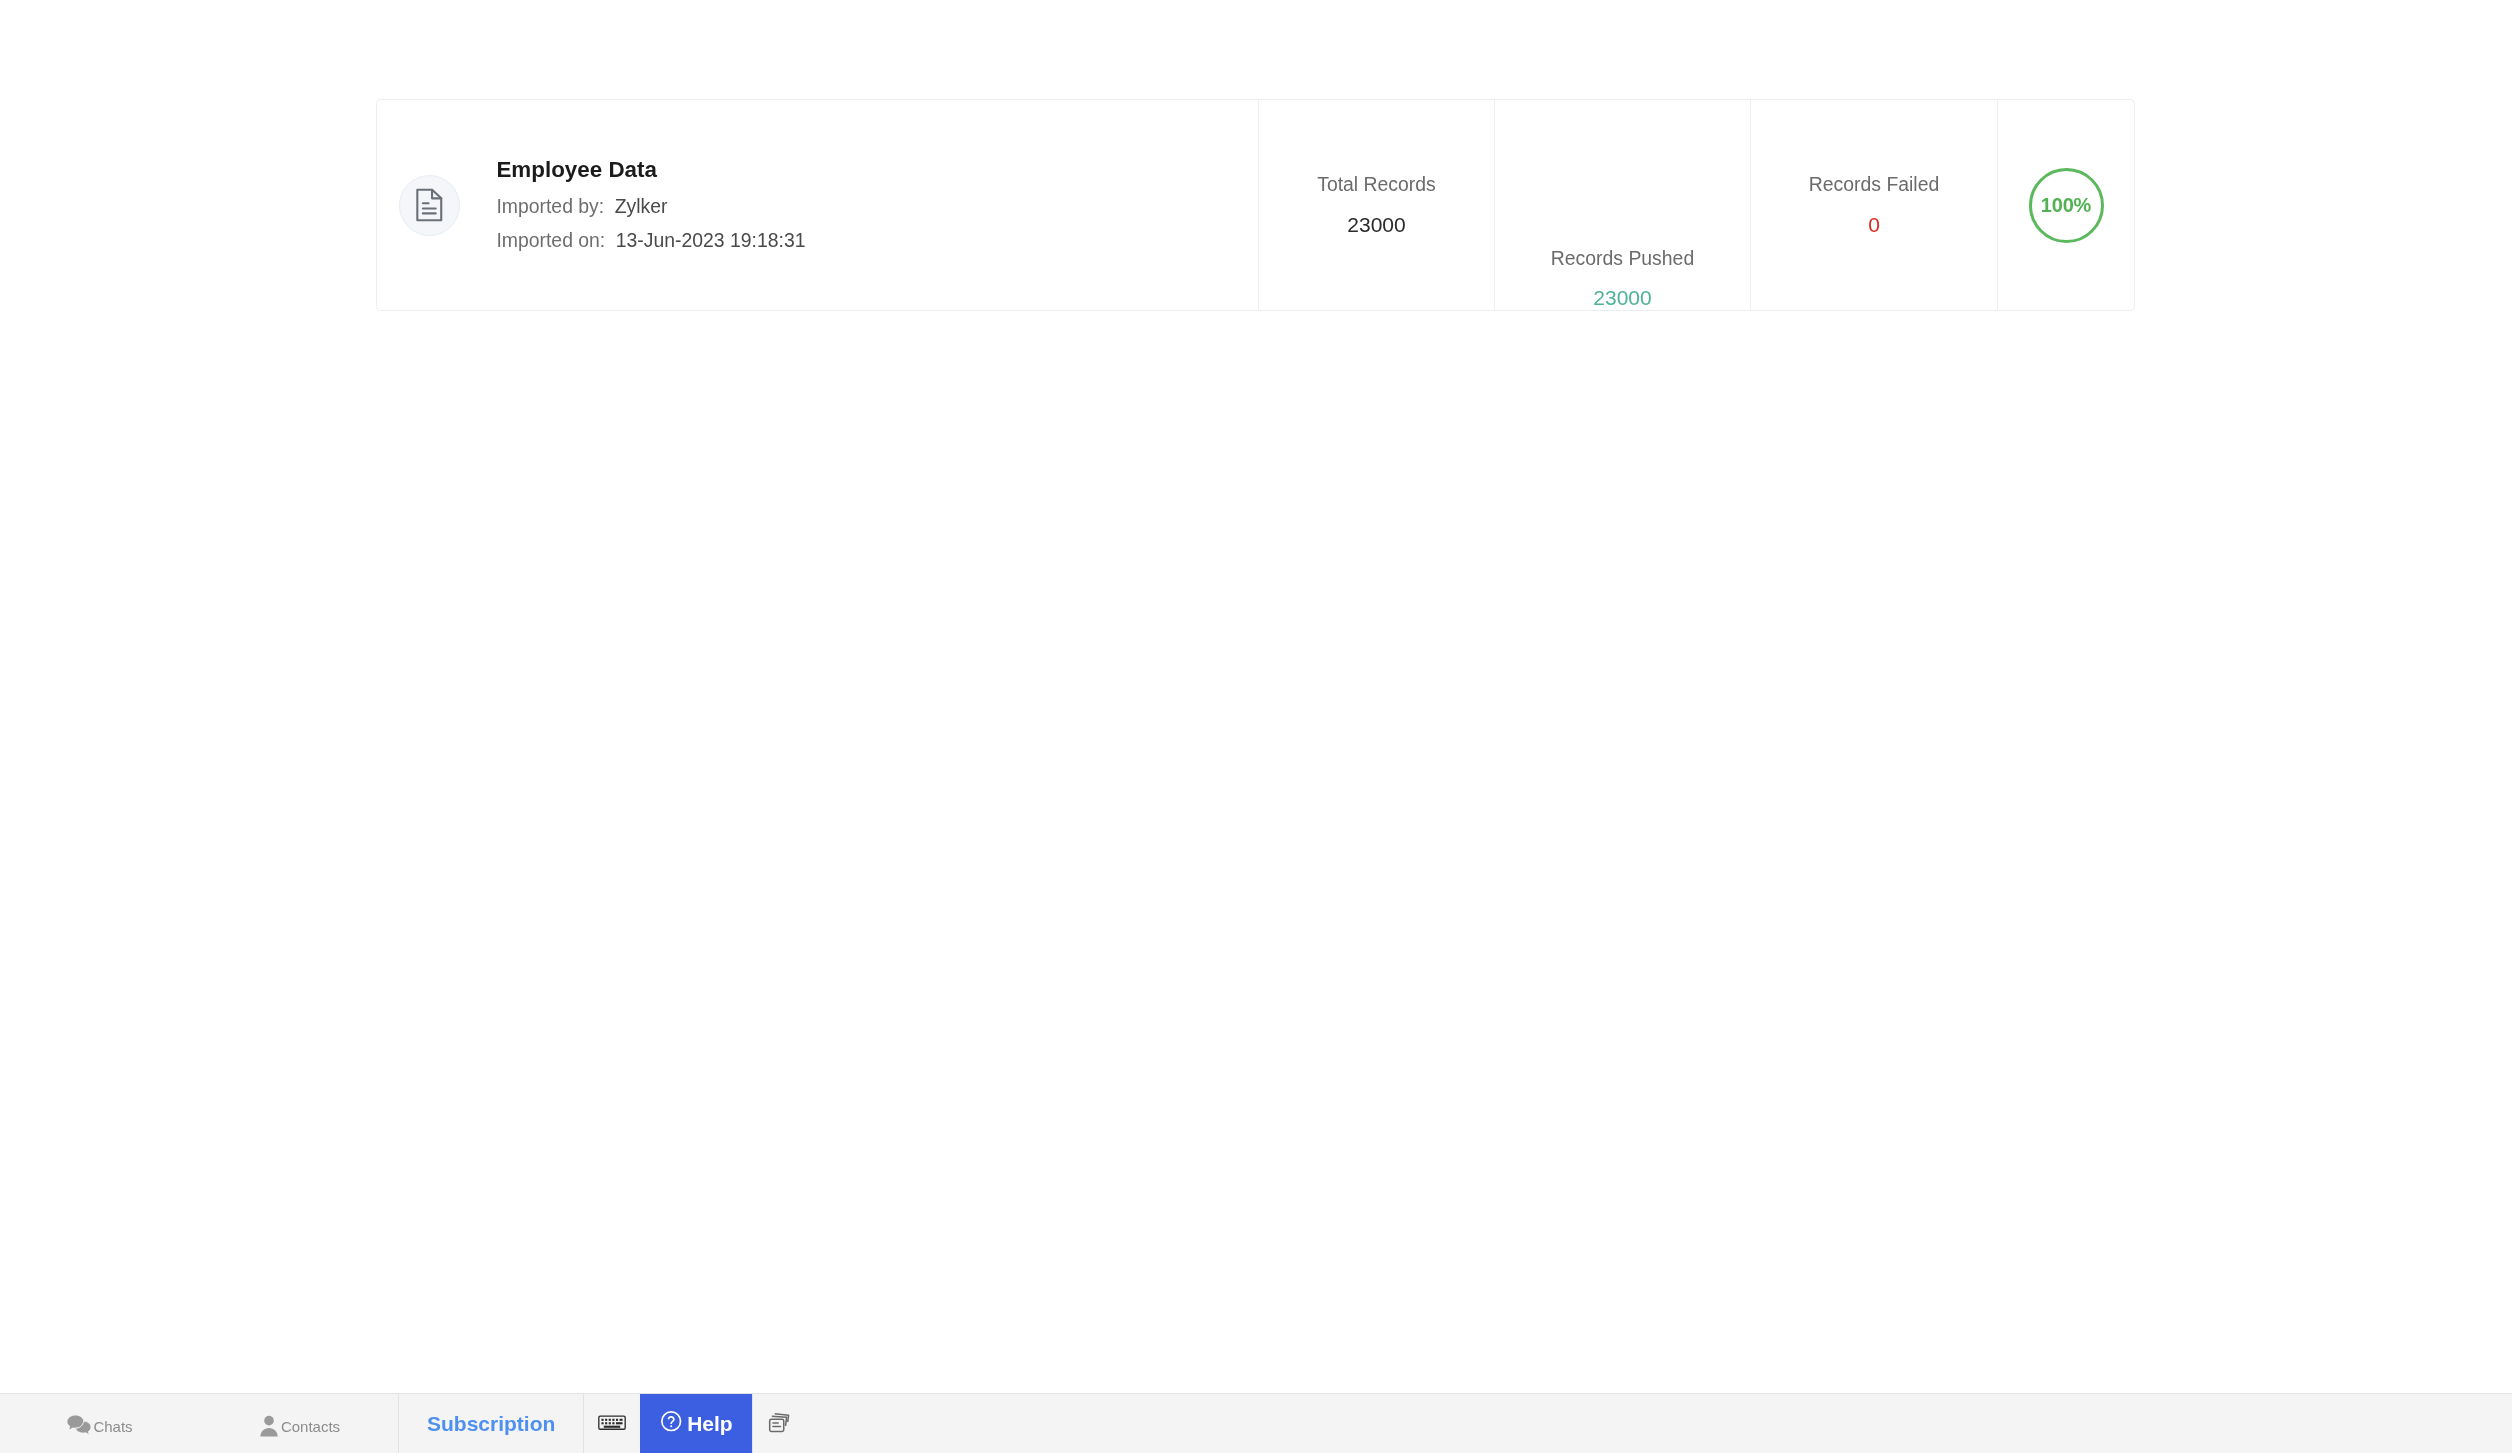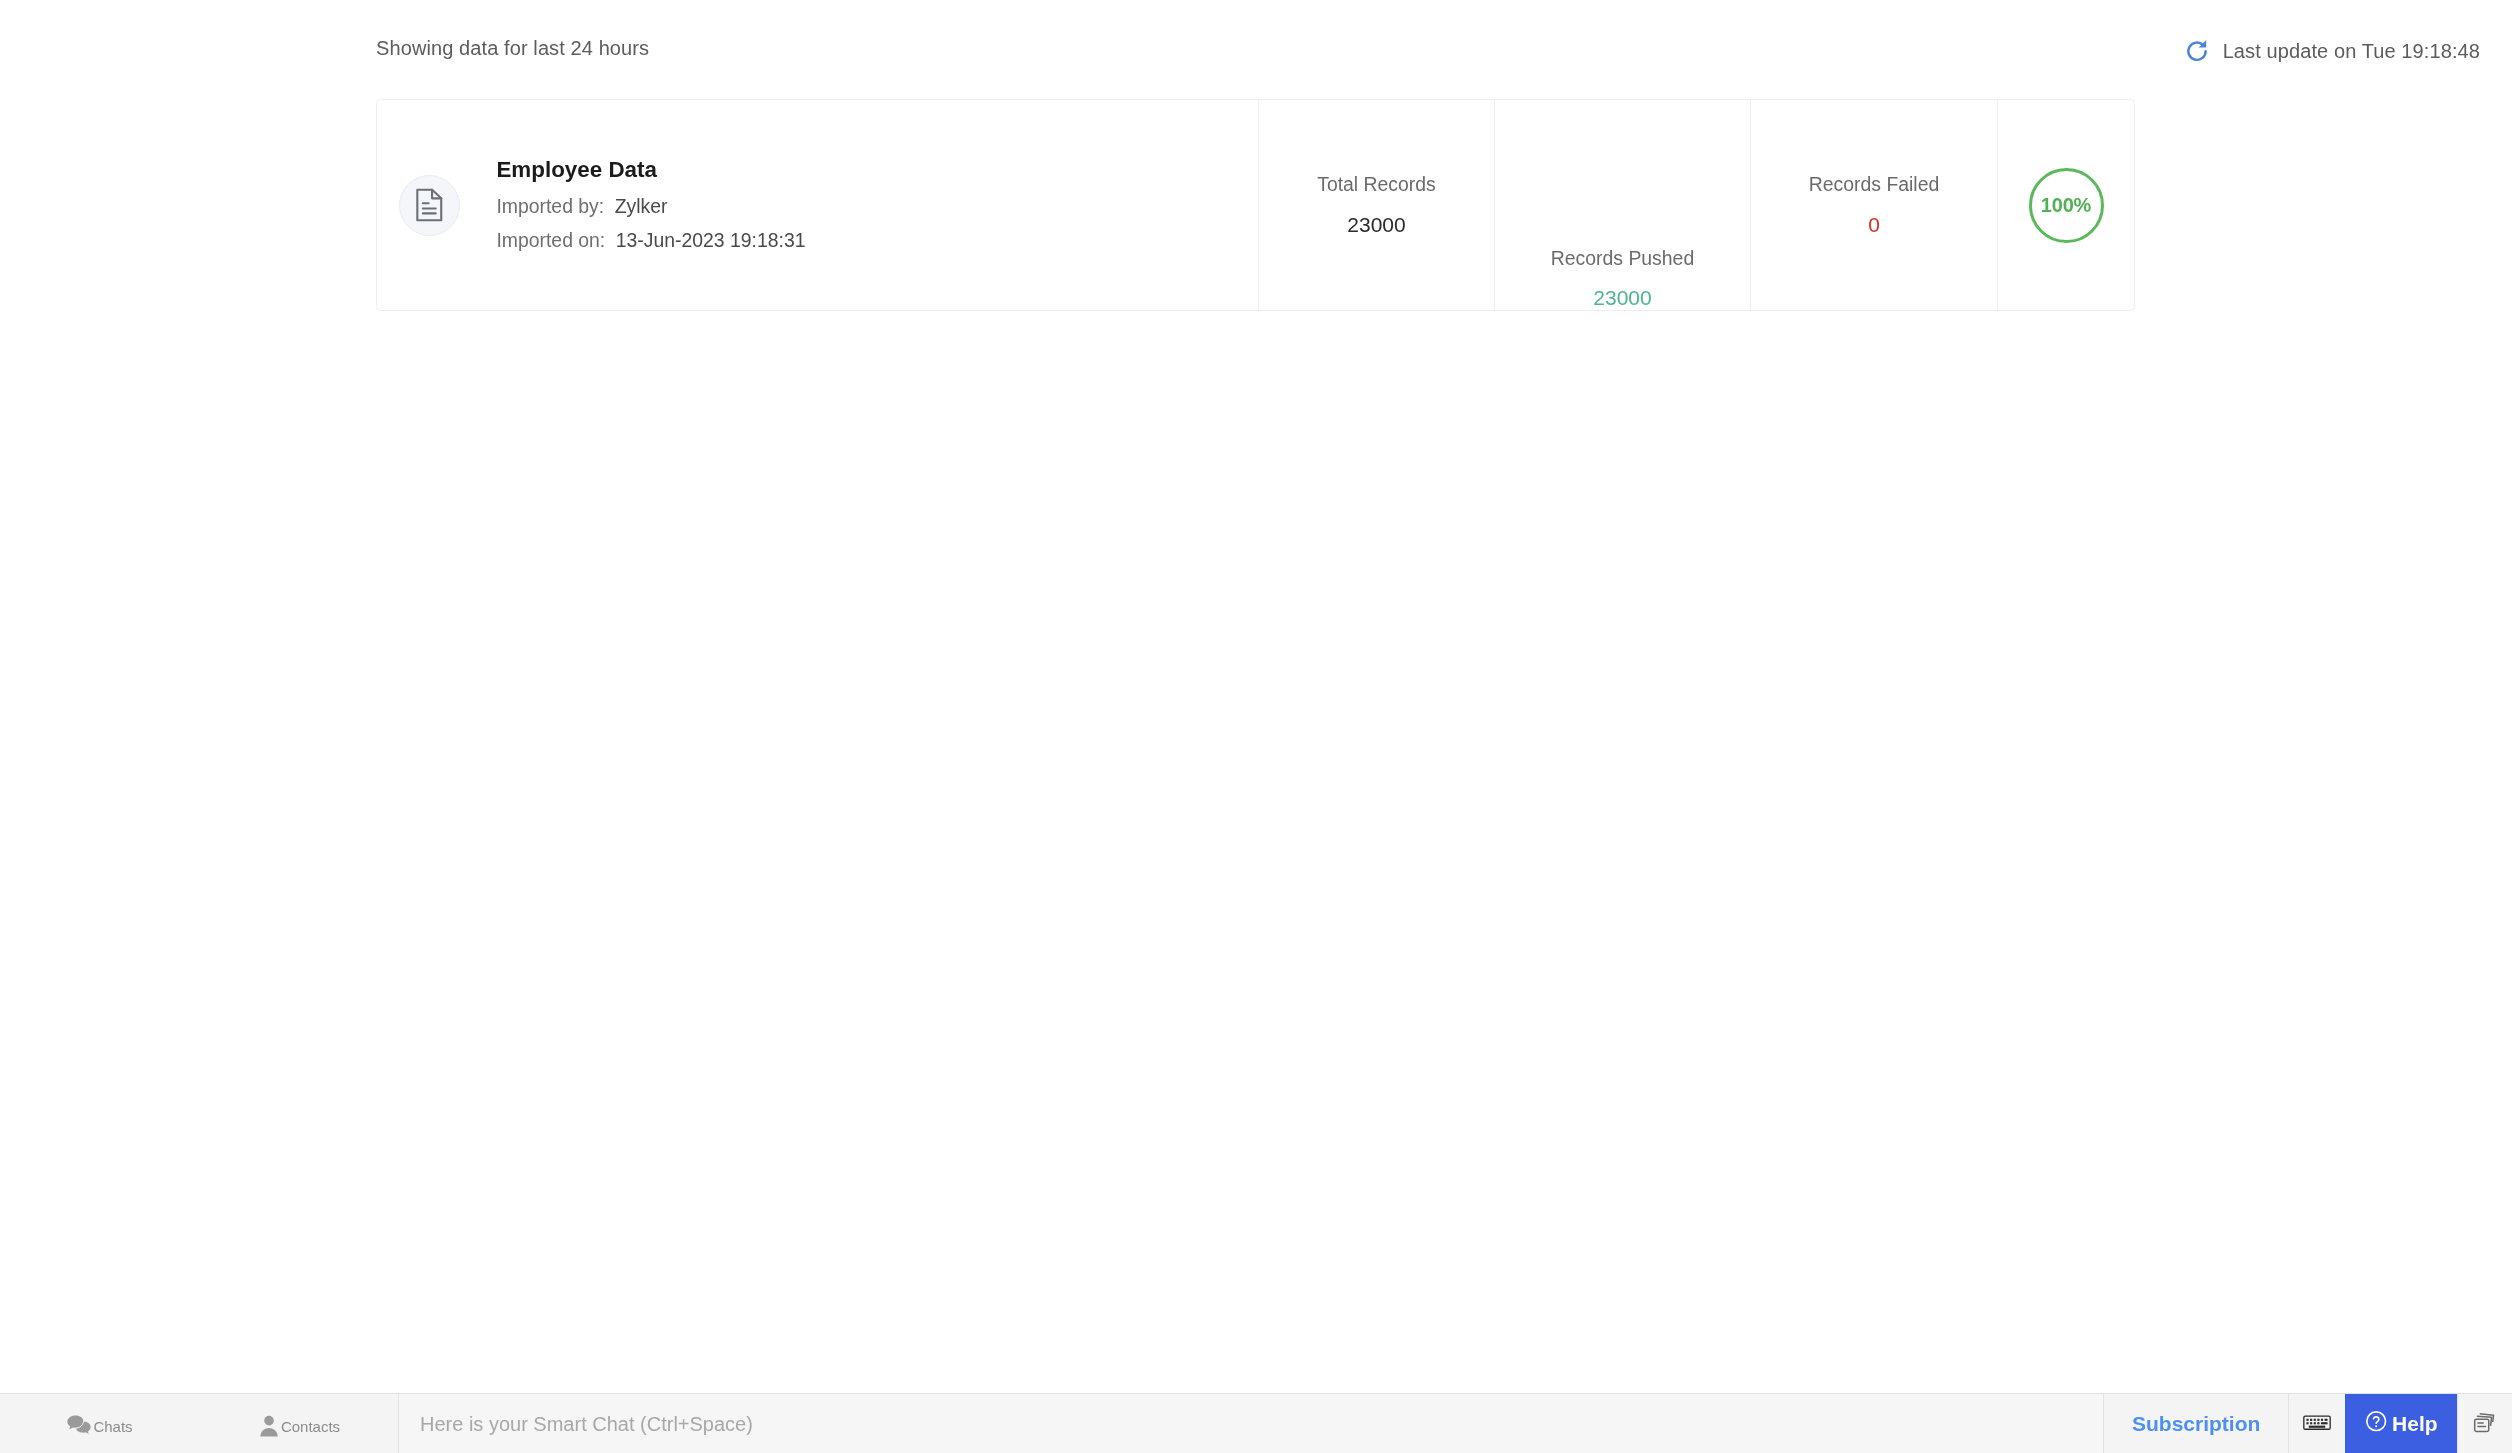--- a/index.html
+++ b/index.html
@@ -284,33 +284,20 @@
     flex: 0 0 55px;
     border-left: 0.7px solid #e2e2e2;
     cursor: pointer;
   }
 </style>
 </head>
 <body>
 
 <div id="app">
 
-  <div class="top-row">
-    <div class="showing-data">Showing data for last 24 hours</div>
-
-    <div class="last-update-wrap">
-      <span class="refresh-icon">
-        <svg class="refresh-icon" viewBox="0 0 24 24" fill="none" stroke="#4a84d8" stroke-width="2.1" stroke-linecap="round">
-          <path d="M19.4 12.2a7.4 7.4 0 1 1-2.2-5.3"></path>
-          <polygon points="19.9,2.6 19.9,9.1 13.4,9.1" fill="#4a84d8" stroke="none"></polygon>
-        </svg>
-      </span>
-      <span class="last-update-text">Last update on Tue 19:18:48</span>
-    </div>
-  </div>
 
   <div class="import-card">
 
     <div class="card-info">
       <div class="doc-icon-circle">
         <svg width="31" height="36" viewBox="0 0 28 32" fill="none" stroke="#6b7078" stroke-width="1.9" stroke-linejoin="round" stroke-linecap="round">
           <path d="M3 2.2h13.3L24.6 10v19.8H3z"></path>
           <path d="M16.3 2.2V10h8.3"></path>
           <line x1="8" y1="14.4" x2="13.2" y2="14.4"></line>
           <line x1="8" y1="19.2" x2="19.6" y2="19.2"></line>
@@ -368,23 +355,20 @@
     <div class="bb-tab">
       <span>
         <svg width="24" height="24" viewBox="0 0 24 26" fill="#9a9a9a">
           <circle cx="12" cy="7.2" r="5.2"></circle>
           <path d="M2.6 24.5c0-5.2 4.2-9.4 9.4-9.4s9.4 4.2 9.4 9.4z"></path>
         </svg>
       </span>
       <span class="bb-tab-label">Contacts</span>
     </div>
 
-    <div class="chat-input-wrap">
-      <input class="chat-input" type="text" placeholder="Here is your Smart Chat (Ctrl+Space)" style="">
-    </div>
 
     <div class="bb-right">
       <div class="subscription-link">Subscription</div>
 
       <div class="kbd-btn">
         <span>
           <svg width="28" height="19.4" viewBox="0 0 34 22" fill="none" stroke="#2b2b2b" stroke-width="1.6">
             <rect x="1" y="3" width="32" height="16" rx="1.6"></rect>
             <rect x="4.2" y="6.2" width="2.6" height="2.6" fill="#2b2b2b" stroke="none"></rect>
             <rect x="8.6" y="6.2" width="2.6" height="2.6" fill="#2b2b2b" stroke="none"></rect>

